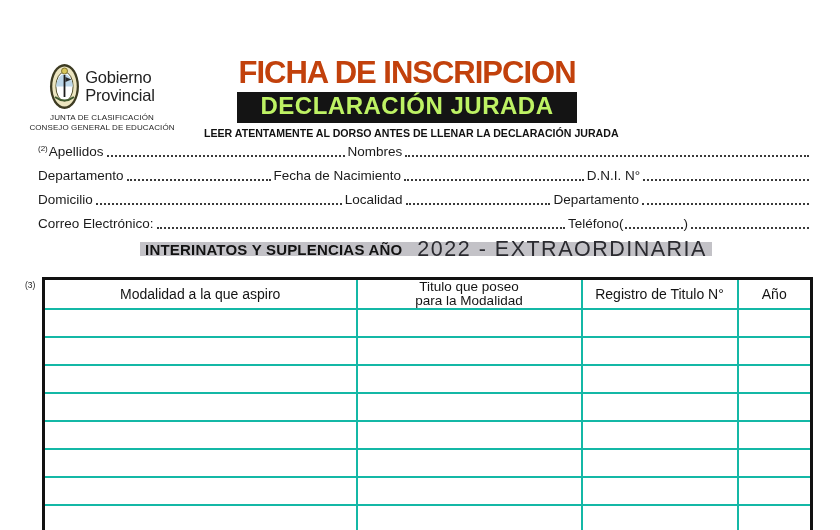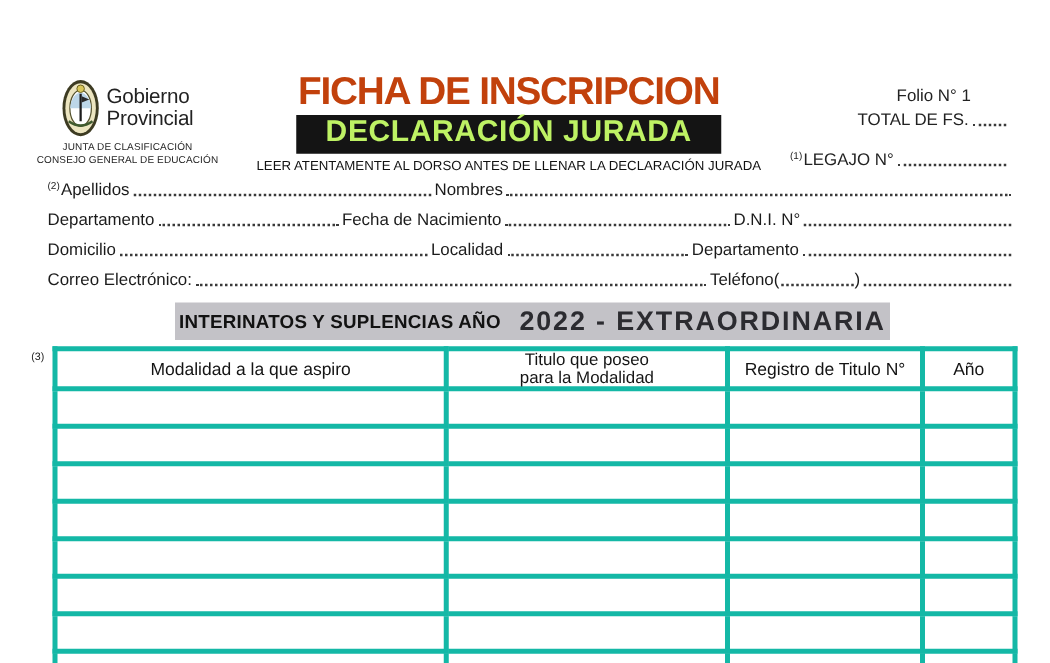--- a/index.html
+++ b/index.html
@@ -13,51 +13,51 @@
   .logo-row { display:flex; align-items:center; justify-content:center; gap:5px; }
   .emblem { width:31px; height:47px; display:block; }
   .org-name { text-align:left; font-size:16.5px; line-height:1.08; color:#222; letter-spacing:-0.2px; }
   .council { font-size:8px; line-height:1.3; margin-top:3px; color:#1f1f1f; letter-spacing:0.1px; }
 
   
   .title-block { position:absolute; left:204px; top:16px; width:406px; text-align:center; }
   .main-title { font-size:31px; font-weight:bold; letter-spacing:-1px; color:#c2410c; white-space:nowrap; }
   .band { margin:0 33px; margin-top:1px; background:#141414; color:#bef264;
           font-size:24px; font-weight:bold; letter-spacing:0.5px; padding:0 0 3px; white-space:nowrap; }
-  .warning { margin-top:4px; font-size:10.6px; font-weight:normal; white-space:nowrap; color:#111; }
+  .warning { margin-top:4px; font-size:10.6px; font-weight:bold; white-space:nowrap; color:#111; }
 
   
   .folio-block { position:absolute; left:632px; top:30px; width:176px; font-size:13.5px; color:#222; }
   .folio-line { margin-left:54px; text-align:center; }
   .total-line { display:flex; align-items:flex-end; margin-left:54px; margin-top:4px; }
   .legajo-line { display:flex; align-items:flex-end; margin-top:17px; }
 
   
   .fill { border-bottom:2px dotted #3a3a3a; margin:0 3px 2px 3px; height:2px; }
   .fill.grow { flex-grow:1; }
 
   
   .frow { position:absolute; left:38px; width:774px; display:flex; align-items:flex-end;
           font-size:13.5px; height:17px; color:#1b1b1b; }
   .frow .lbl { white-space:nowrap; }
   .sup { font-size:8px; position:relative; top:-6px; margin-right:1px; }
   .paren { font-size:13.5px; }
   .paren-dots { width:58px; border-bottom:2px dotted #3a3a3a; margin:0 1px 2px 1px; height:2px; }
 
   
-  .banner { position:absolute; left:140px; top:203px; width:572px; height:30px; background:#c3c2c7;
+  .banner { position:absolute; left:140px; top:203px; width:572px; height:14px; background:#c3c2c7;
             display:flex; align-items:center; justify-content:center; gap:15px; }
   .banner-label { font-size:15px; font-weight:bold; color:#121212; letter-spacing:0.2px; }
-  .banner-value { font-size:21.5px; font-weight:bold; color:#2b2b30; letter-spacing:1.5px; }
+  .banner-value { font-size:21.5px; font-weight:normal; color:#2b2b30; letter-spacing:1.5px; }
 
   
   .tbl-ref { position:absolute; left:25px; top:241px; font-size:8.5px; color:#222; }
   table.grid { position:absolute; left:42px; top:238px; width:768px;
                border-collapse:collapse; table-layout:fixed; border:3px solid #111; }
-  table.grid th, table.grid td { border:4px solid #14b8a6; padding:0; }
+  table.grid th, table.grid td { border:2px solid #14b8a6; padding:0; }
   table.grid th { font-weight:normal; font-size:14px; height:27px; line-height:1.05;
                   text-align:center; vertical-align:middle; color:#141414; }
   table.grid td { height:26px; background:#fff; }
   .th-two { font-size:13.5px; line-height:1.05; }
 
   .scan-line { position:absolute; left:34px; right:10px; top:526px; height:1.5px; background:#dadadc; }
 </style>
 </head>
 <body>
 
@@ -85,32 +85,20 @@
       <div>CONSEJO GENERAL DE EDUCACIÓN</div>
     </div>
   </div>
 
   <div class="title-block">
     <div class="main-title">FICHA DE INSCRIPCION</div>
     <div class="band">DECLARACIÓN JURADA</div>
     <div class="warning">LEER ATENTAMENTE AL DORSO ANTES DE LLENAR LA DECLARACIÓN JURADA</div>
   </div>
 
-  <div class="folio-block">
-    <div class="folio-line">Folio N° 1</div>
-    <div class="total-line">
-      <span class="lbl">TOTAL DE FS.</span>
-      <span class="fill grow"></span>
-    </div>
-    <div class="legajo-line">
-      <span class="sup">(1)</span>
-      <span class="lbl">LEGAJO N°</span>
-      <span class="fill grow"></span>
-    </div>
-  </div>
 
   <div class="frow" style="top:103px;">
     <span class="sup">(2)</span>
     <span class="lbl">Apellidos</span>
     <span class="fill" style="flex-grow:230;"></span>
     <span class="lbl">Nombres</span>
     <span class="fill" style="flex-grow:390;"></span>
   </div>
 
   <div class="frow" style="top:127px;">

